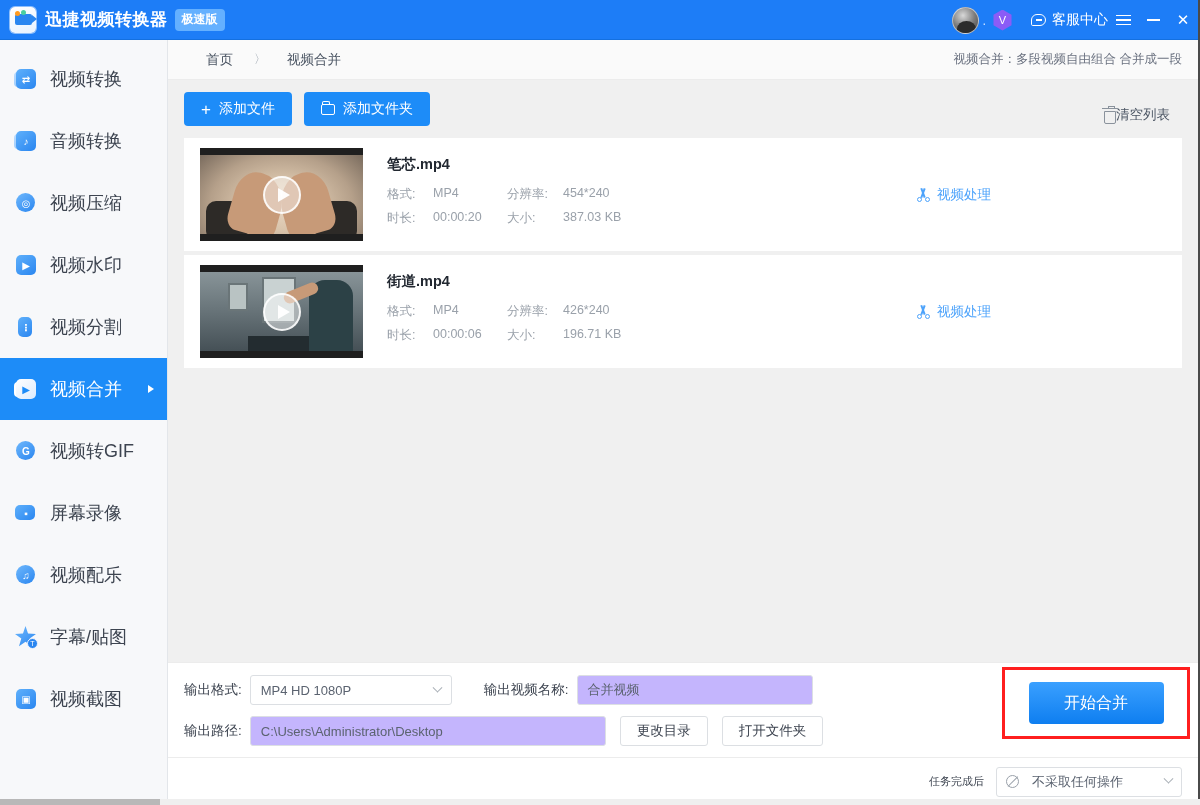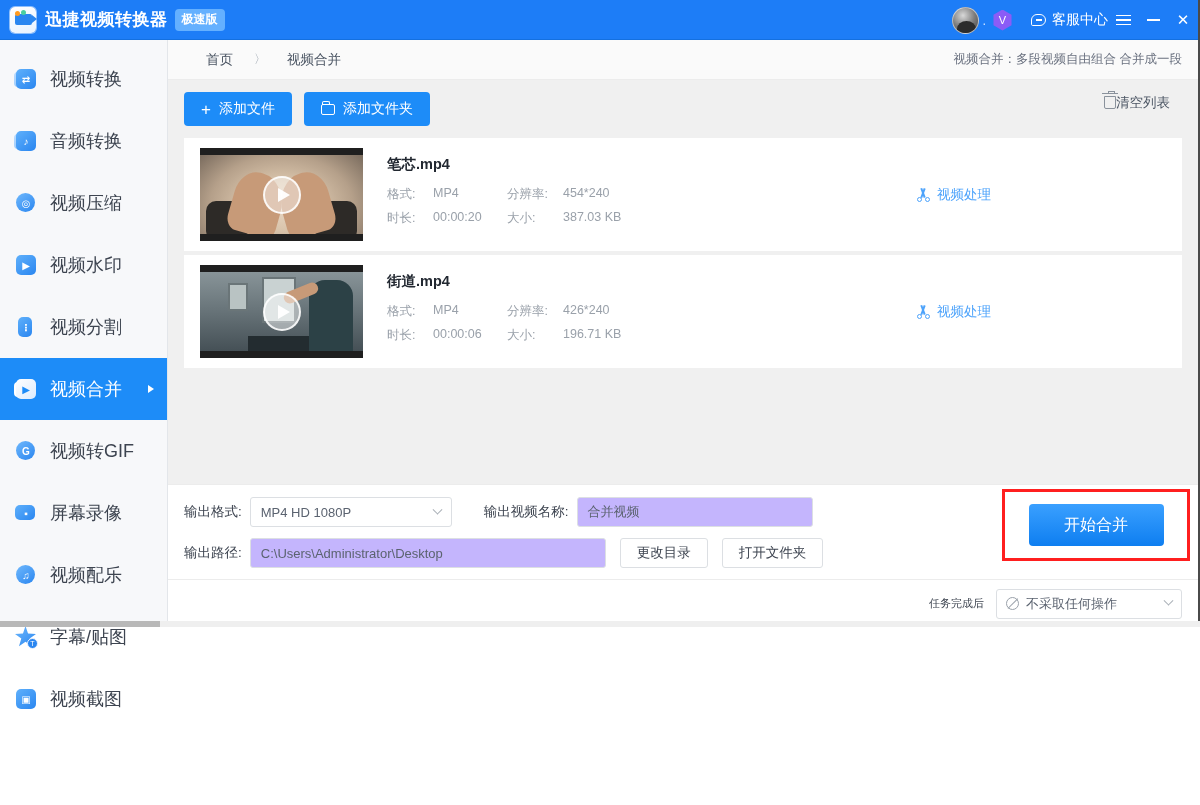--- a/index.html
+++ b/index.html
@@ -2,21 +2,21 @@
 <html><head>
 <meta charset="utf-8">
 <style>
   * { box-sizing: border-box; margin: 0; padding: 0; }
   html, body {
     width: 1200px; height: 805px;
     font-family: "Liberation Sans", "DejaVu Sans", sans-serif;
     background: #ffffff; overflow: hidden;
   }
   .app {
-    position: relative; width: 1200px; height: 627px;
+    position: relative; width: 1200px; height: 805px;
     background: #f0f0f0; display: flex; flex-direction: column;
     border-right: 2px solid #4a4a4a;
   }
 
   
   .titlebar {
     height: 40px; background: #1d7df7; flex: 0 0 40px;
     display: flex; align-items: center; position: relative;
     border-bottom: 1px solid #1470e0;
   }
@@ -153,21 +153,21 @@
     display: flex; align-items: center; padding: 0 16px; justify-content: space-between;
   }
   .tl-left { display: flex; gap: 12px; }
   .btn-blue {
     background: #1d8cf8; color: #ffffff; border: none; border-radius: 4px;
     height: 34px; padding: 0 17px; font-size: 14px; display: flex; align-items: center;
     gap: 8px; cursor: pointer; font-family: inherit; white-space: nowrap;
   }
   .btn-ghost {
     background: #f0f0f0; color: #4b5563; border: none; border-radius: 4px;
-    height: 30px; padding: 0 12px; font-size: 13.5px; display:flex; align-items:flex-start;
+    height: 30px; padding: 0 12px; font-size: 13.5px; display:flex; align-items:flex-end;
     cursor: pointer; font-family: inherit; white-space: nowrap;
   }
   .plus { font-size: 17px; line-height: 1; font-weight: 300; }
   .folder-ico {
     width: 14px; height: 11px; border: 1.5px solid #fff; border-radius: 2px; position: relative;
   }
   .folder-ico:before {
     content:""; position:absolute; top:-4px; left:0px; width:6px; height:3px;
     border:1.5px solid #fff; border-bottom:none; border-radius:2px 2px 0 0;
   }
@@ -596,21 +596,21 @@
           <button class="sbtn">打开文件夹</button>
         </div>
         <div class="start-wrap">
           <button class="start-btn">开始合并</button>
         </div>
       </div>
 
       <div class="statusbar">
         <span class="st-label">任务完成后</span>
         <div class="st-select">
-          <span style="display:flex;align-items:center;gap:7px;">
+          <span style="display:flex;align-items:center;gap:13px;">
             <span class="ban"></span>
             <span>不采取任何操作</span>
           </span>
           <span class="chev"></span>
         </div>
       </div>
 
     </div>
   </div>
 

